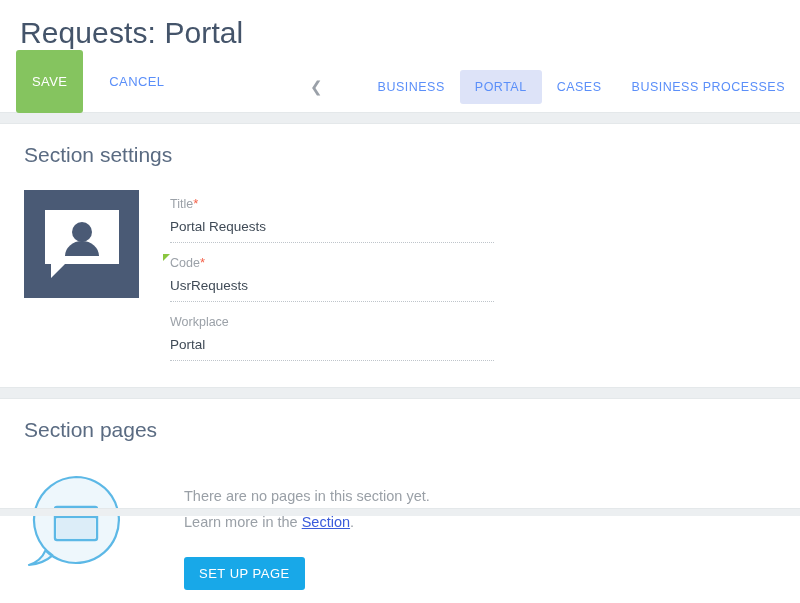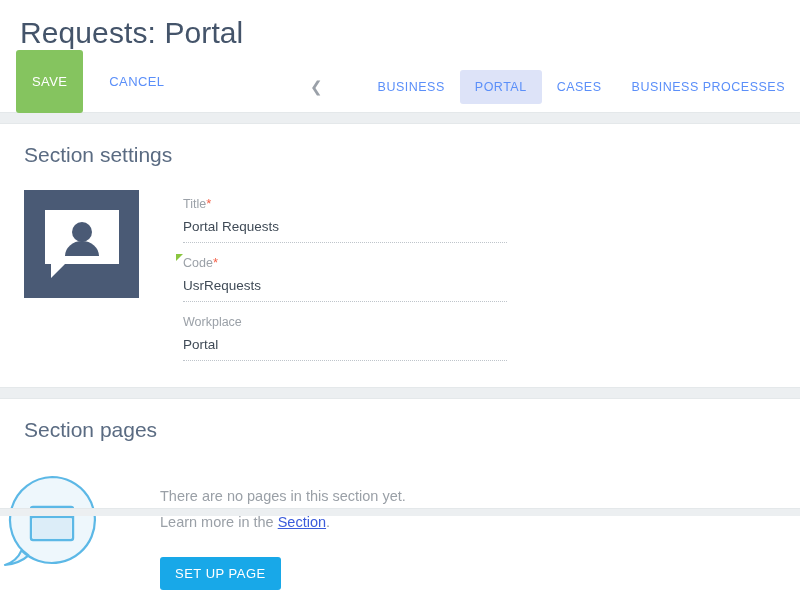--- a/index.html
+++ b/index.html
@@ -120,21 +120,21 @@
 
   .section-icon {
     width: 115px; height: 108px;
     background: #4a5a75;
     flex: 0 0 115px;
     display: flex;
     align-items: center;
     justify-content: center;
   }
 
-  .fields { margin-left: 44px; width: 324px; padding-top: 4px; }
+  .fields { margin-left: 31px; width: 324px; padding-top: 4px; }
 
   .field { position: relative; margin-bottom: 10px; }
   .field-label {
     font-size: 12.5px;
     color: #9ba1a8;
     line-height: 17px;
     position: relative;
     display: inline-block;
   }
   .req { color: #f4624a; font-size: 13px; }
@@ -148,21 +148,21 @@
   .field-value {
     font-size: 13.5px;
     color: #3f4a56;
     line-height: 20px;
     padding: 4px 0 5px 0;
     border-bottom: 1px dotted #bfc5cb;
     cursor: text;
   }
 
   
-  .empty-row { display: flex; align-items: flex-start; }
+  .empty-row { display: flex; padding-left: 24px; align-items: flex-start; }
   .empty-illo { flex: 0 0 160px; padding-top: 6px; }
   .empty-body { padding-top: 18px; }
   .empty-line {
     font-size: 14.5px;
     color: #9aa0a7;
     line-height: 26px;
   }
   .link-academy {
     color: #3b5bdb;
     text-decoration: underline;

